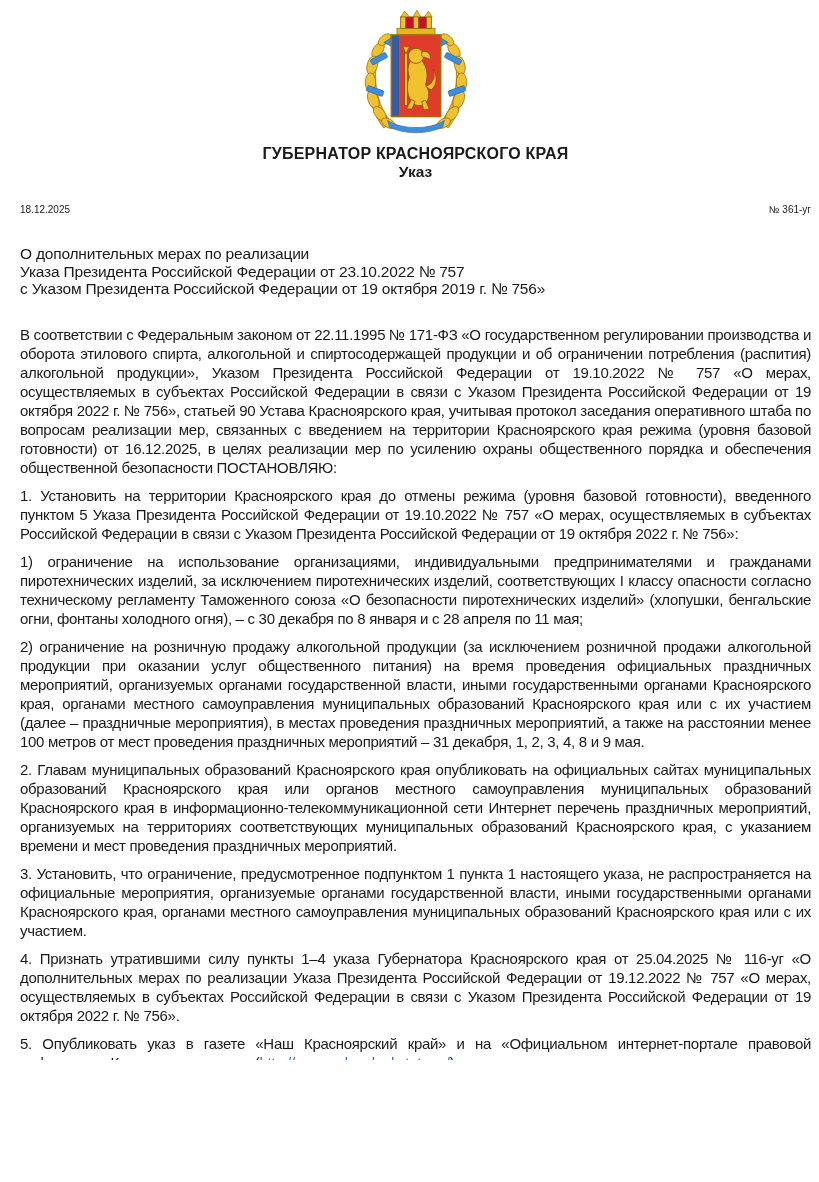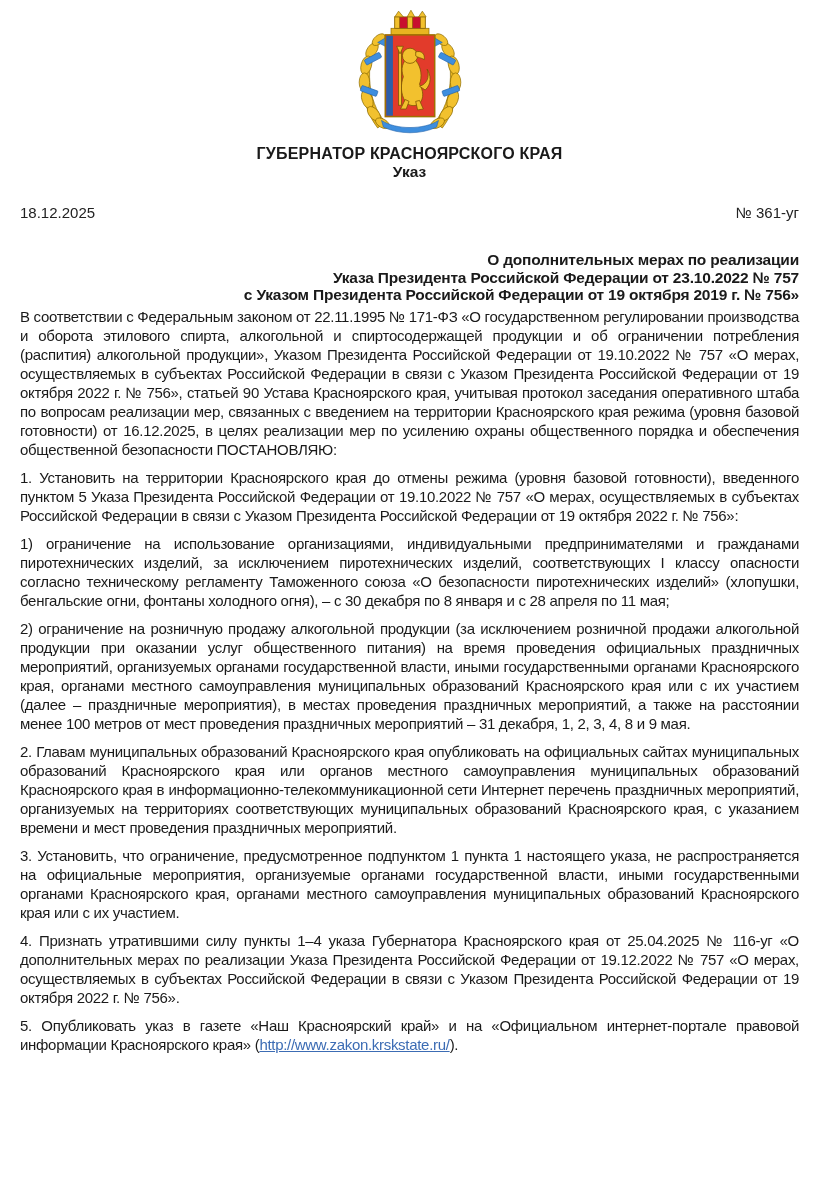--- a/index.html
+++ b/index.html
@@ -5,37 +5,37 @@
   html,body{margin:0;padding:0;background:#ffffff;}
   .page{
     position:relative;
     width:819px;height:1060px;
     margin:0 auto;
     background:#ffffff;
     font-family:"Liberation Sans","DejaVu Sans",sans-serif;
     color:#1a1a1a;
     overflow:hidden;
     box-sizing:border-box;
-    padding:6px 20px 0 20px;
+    padding:6px 8px 0 20px;
   }
   .emblem{display:block;margin:0 auto;width:114px;height:130px;}
   .org-title{
     text-align:center;font-weight:bold;font-size:16px;
     letter-spacing:.2px;margin-top:9px;line-height:18px;
   }
   .doc-type{text-align:center;font-weight:bold;font-size:15.5px;line-height:17px;}
   .meta-row{
     display:flex;justify-content:space-between;
-    margin-top:24px;font-size:15px;color:#222;align-items:flex-end;
+    margin-top:24px;font-size:10px;color:#222;align-items:flex-end;
   }
   .title-block{
-    margin-top:30px;text-align:right;font-weight:bold;
+    margin-top:30px;text-align:left;font-weight:normal;
     font-size:15.5px;line-height:17.5px;letter-spacing:-0.2px;
   }
-  .body-block{margin-top:3px;}
+  .body-block{margin-top:27px;}
   .body-block p{
     margin:0 0 9px 0;
     font-size:15px;line-height:19px;letter-spacing:-0.3px;
     text-align:justify;text-align-last:left;
   }
   a.doc-link{color:#3c6cb4;text-decoration:underline;cursor:pointer;}
   .signature{
     margin-top:26px;font-weight:bold;
     font-size:15px;line-height:18px;color:#58595b;letter-spacing:-0.2px;
   }

